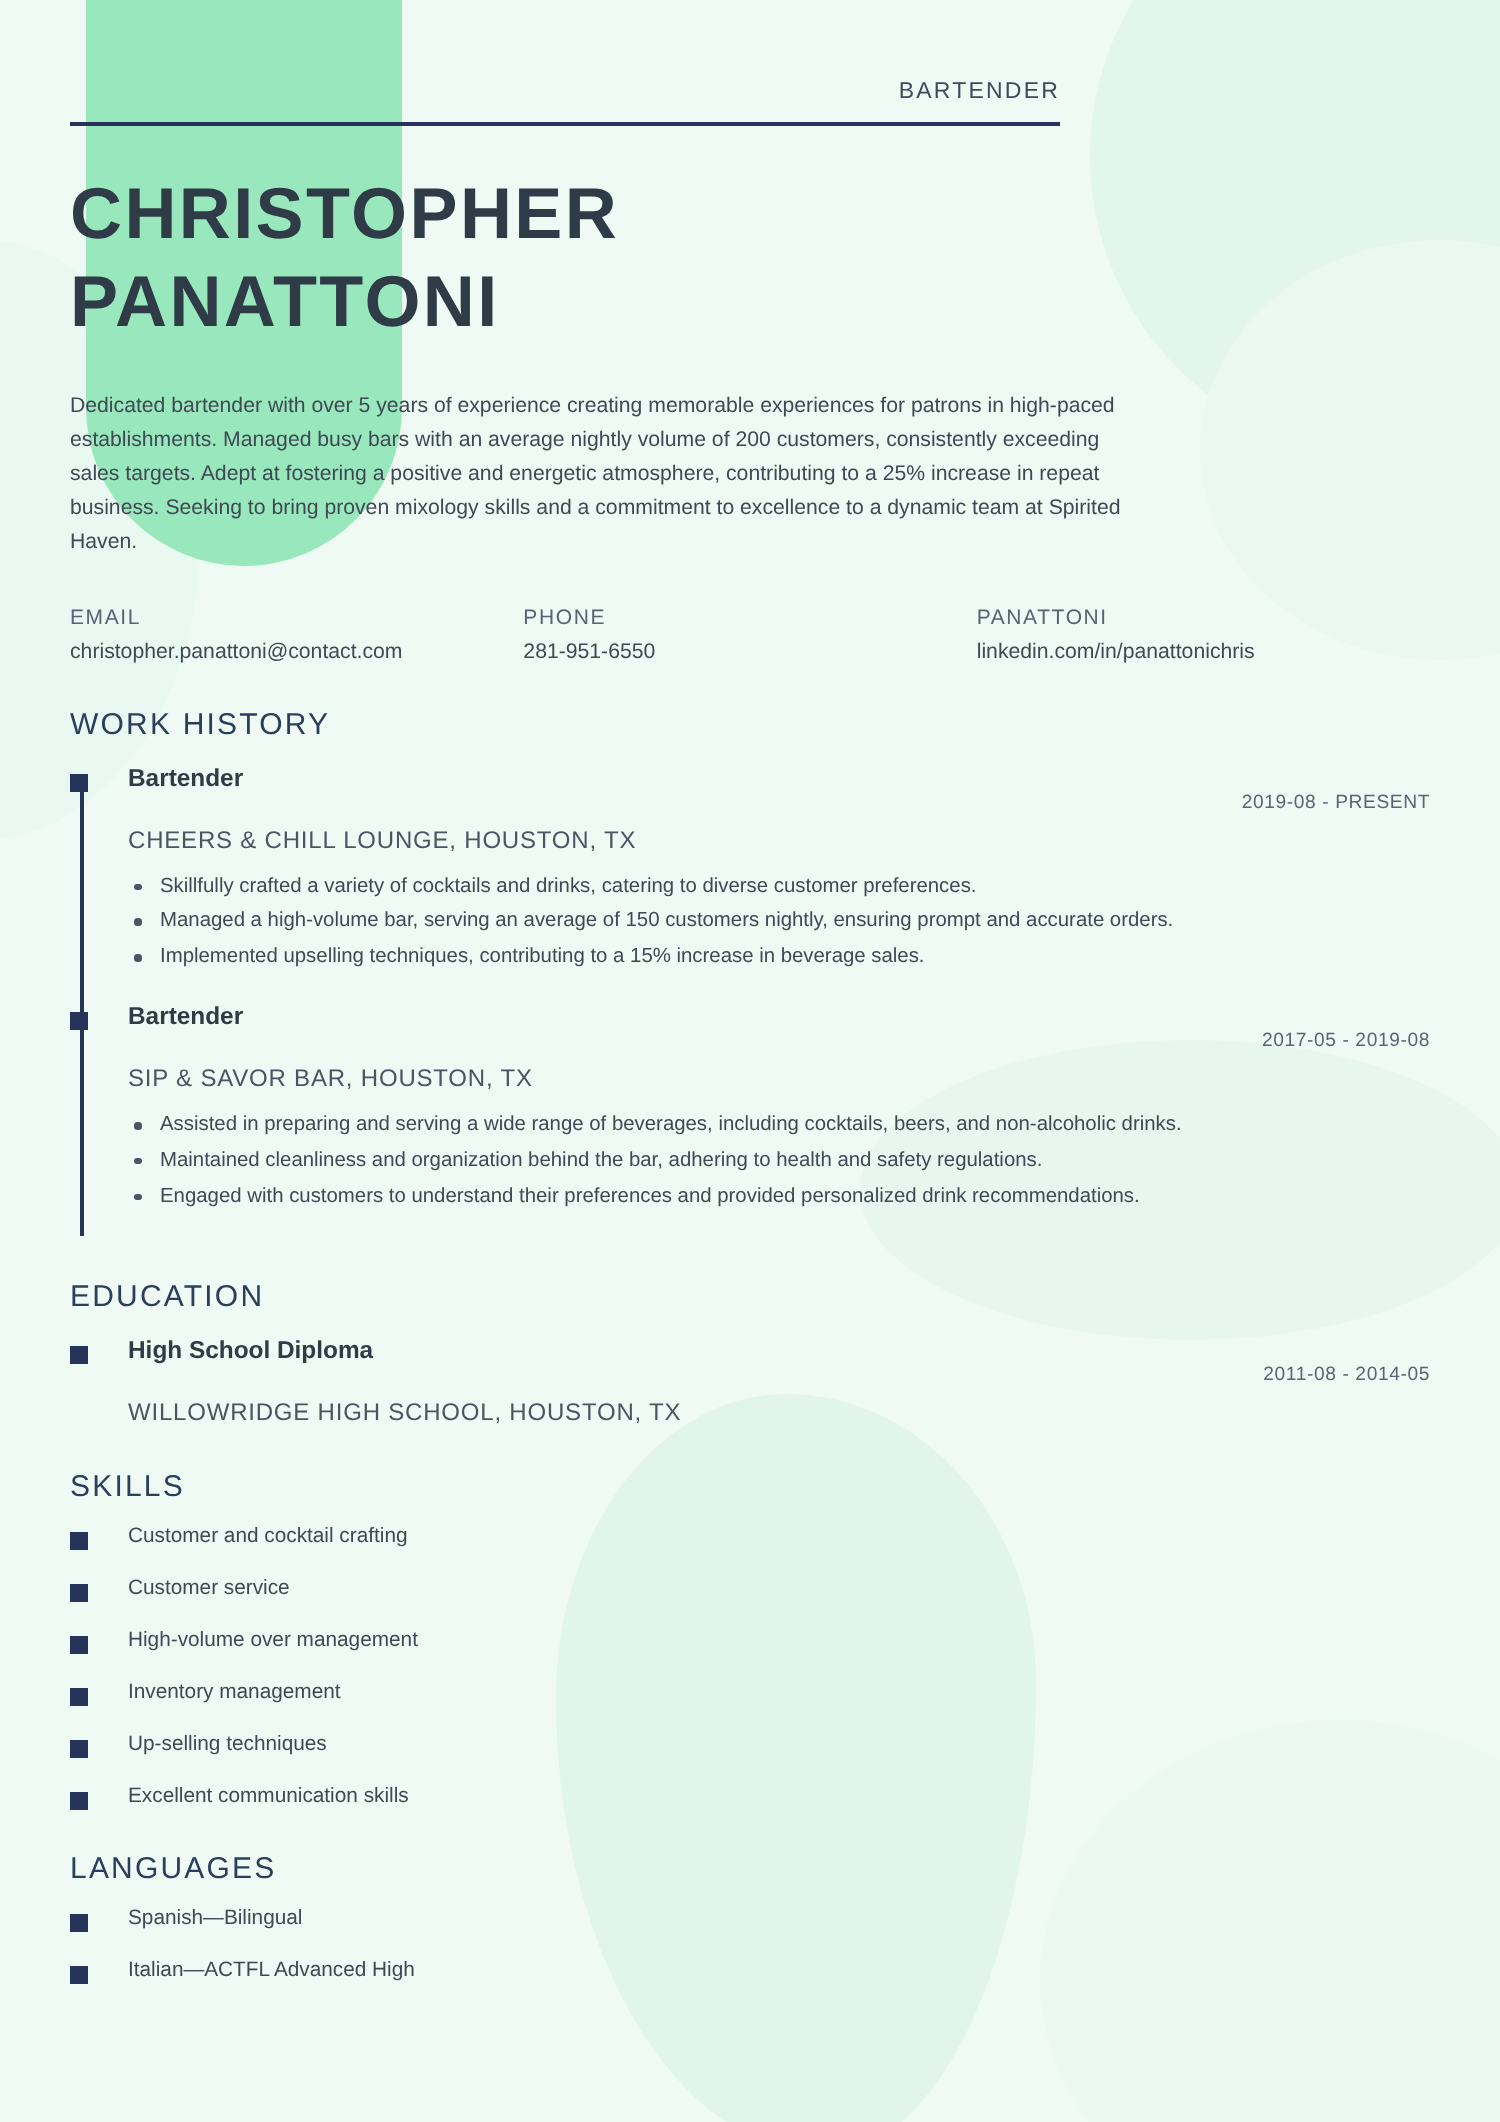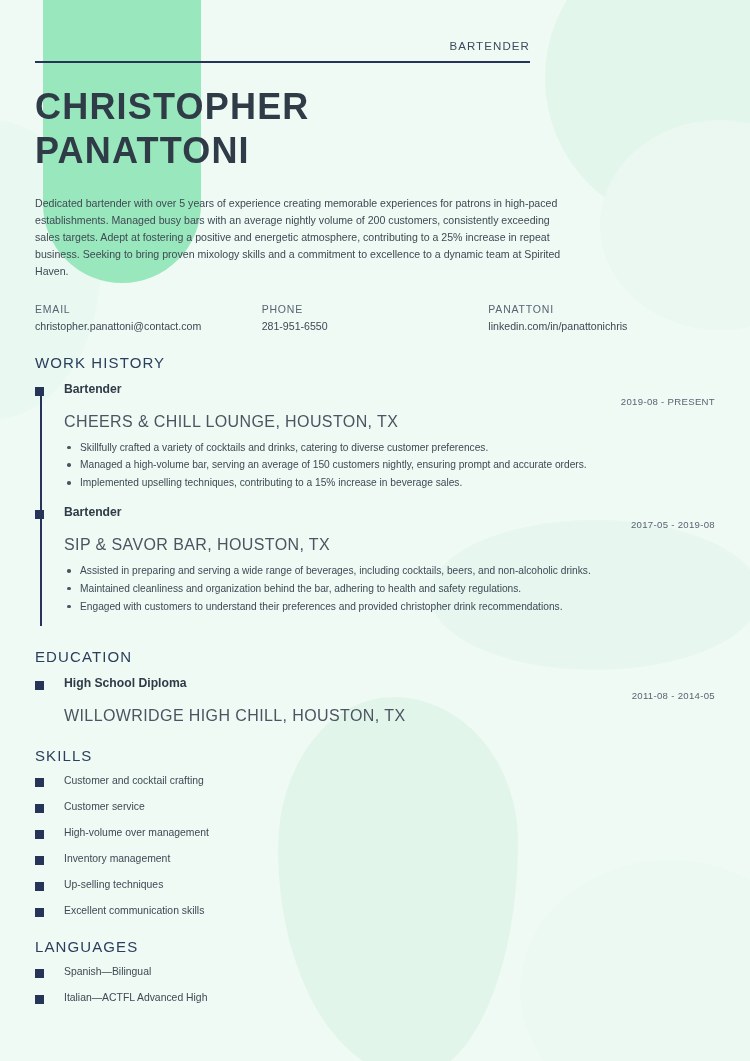--- a/index.html
+++ b/index.html
@@ -178,21 +178,21 @@
   }
   .entry-dates {
     font-size:9.6px;
     color:#5a6472;
     letter-spacing:0.3px;
     white-space:nowrap;
     padding-top:14px;
     text-align:right;
   }
   .entry-org {
-    font-size:16px;
+    font-size:12px;
     letter-spacing:0.4px;
     color:#4b5561;
     margin-top:6px;
   }
   .entry-bullets {
     margin-top:9px;
     list-style:none;
   }
   .entry-bullets li {
     position:relative;
@@ -293,36 +293,36 @@
       <div class="entry with-bullets">
         <div class="entry-marker"></div>
         <div class="entry-head">
           <div class="entry-title">Bartender</div>
           <div class="entry-dates">2017-05  - 2019-08</div>
         </div>
         <div class="entry-org">SIP &amp; SAVOR BAR, HOUSTON, TX</div>
         <ul class="entry-bullets">
           <li>Assisted in preparing and serving a wide range of beverages, including cocktails, beers, and non-alcoholic drinks.</li>
           <li>Maintained cleanliness and organization behind the bar, adhering to health and safety regulations.</li>
-          <li>Engaged with customers to understand their preferences and provided christopher drink recommendations.</li>
+          <li>Engaged with customers to understand their preferences and provided personalized drink recommendations.</li>
         </ul>
       </div>
     </div>
   </div>
 
   <div class="section">
     <div class="section-title">EDUCATION</div>
     <div class="timeline">
       <div class="entry">
         <div class="entry-marker"></div>
         <div class="entry-head">
           <div class="entry-title">High School Diploma</div>
           <div class="entry-dates">2011-08  - 2014-05</div>
         </div>
-        <div class="entry-org">WILLOWRIDGE HIGH CHILL, HOUSTON, TX</div>
+        <div class="entry-org">WILLOWRIDGE HIGH SCHOOL, HOUSTON, TX</div>
       </div>
     </div>
   </div>
 
   <div class="section">
     <div class="section-title">SKILLS</div>
     <ul class="sq-list">
       <li>Customer and cocktail crafting</li>
       <li>Customer service</li>
       <li>High-volume over management</li>

